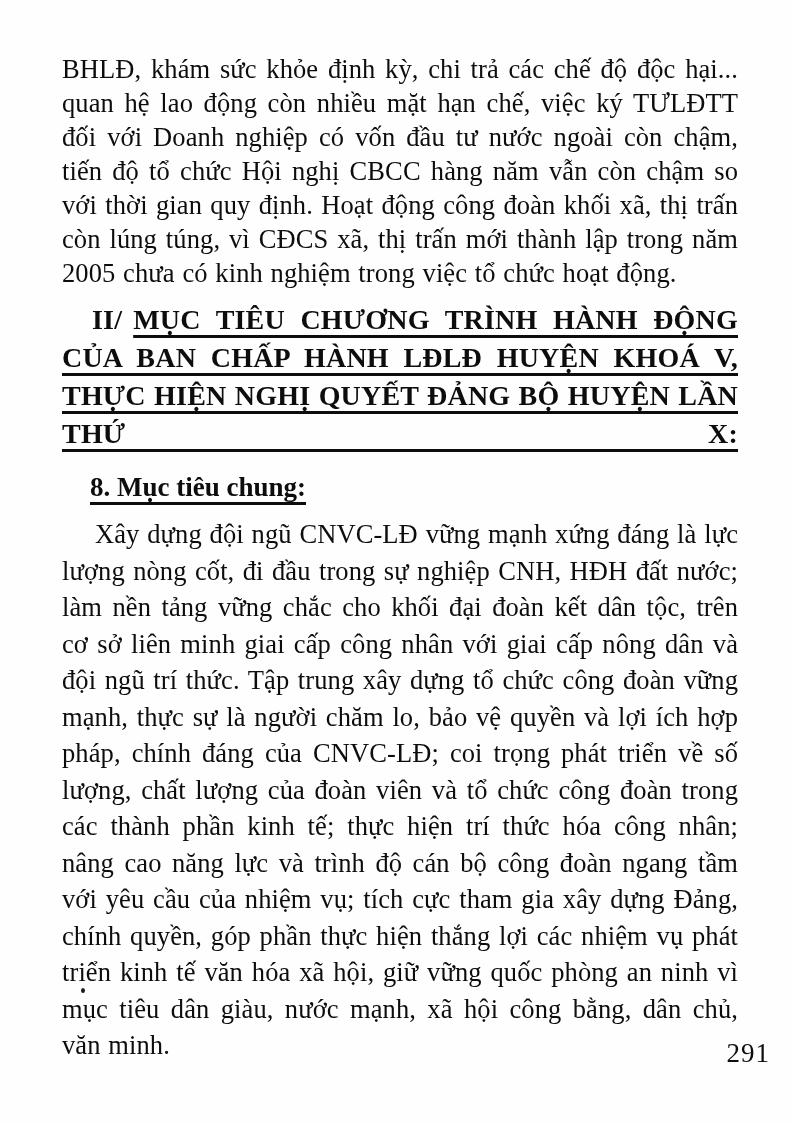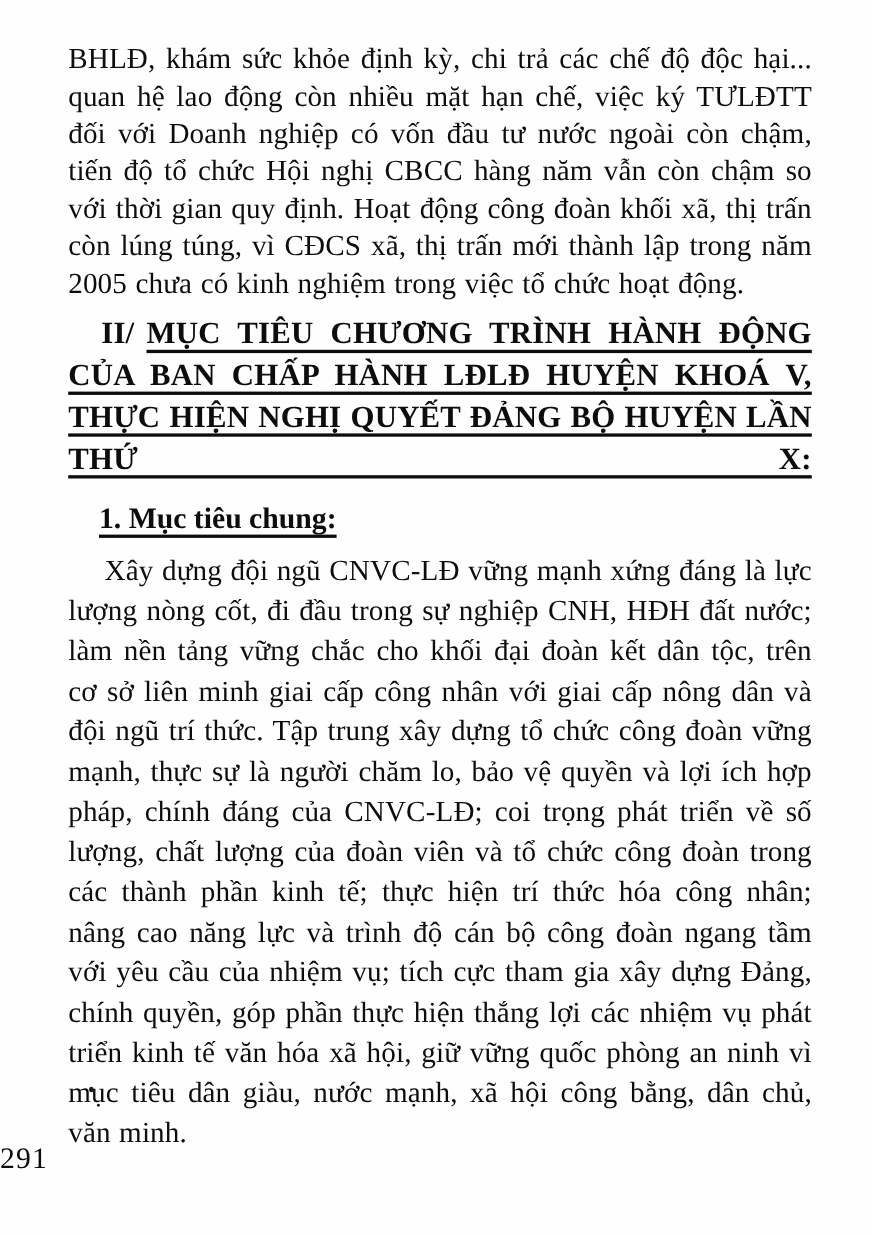--- a/index.html
+++ b/index.html
@@ -14,21 +14,21 @@
     margin: 0 auto;
     background: #fefefe;
     color: #0d0d0d;
     font-family: "Liberation Serif", "DejaVu Serif", serif;
     overflow: hidden;
     box-sizing: border-box;
   }
   .text-block {
     position: absolute;
     left: 62px;
-    top: 36px;
+    top: 52px;
     width: 676px;
   }
   .body-par {
     margin: 0;
     font-size: 26.5px;
     line-height: 34px;
     text-align: justify;
     letter-spacing: 0.1px;
     word-spacing: 1px;
   }
@@ -73,38 +73,38 @@
     width: 4px;
     height: 5px;
     background: #1a1a1a;
     border-radius: 50%;
   }
   .page-number {
     position: absolute;
     left: 0;
     top: 1036px;
     width: 770px;
-    text-align: left;
+    text-align: right;
     font-size: 27px;
     line-height: 34px;
     letter-spacing: 1px;
   }
 </style>
 </head>
 <body>
 
 <div class="scan-page">
 
   <div class="text-block">
 
     <p class="body-par">BHLĐ, khám sức khỏe định kỳ, chi trả các chế độ độc hại... quan hệ lao động còn nhiều mặt hạn chế, việc ký TƯLĐTT đối với Doanh nghiệp có vốn đầu tư nước ngoài còn chậm, tiến độ tổ chức Hội nghị CBCC hàng năm vẫn còn chậm so với thời gian quy định. Hoạt động công đoàn khối xã, thị trấn còn lúng túng, vì CĐCS xã, thị trấn mới thành lập trong năm 2005 chưa có kinh nghiệm trong việc tổ chức hoạt động.</p>
 
     <h2 class="section-heading"><span class="h-prefix">II/</span><span class="underlined">MỤC TIÊU CHƯƠNG TRÌNH HÀNH ĐỘNG CỦA BAN CHẤP HÀNH LĐLĐ HUYỆN KHOÁ V, THỰC HIỆN NGHỊ QUYẾT ĐẢNG BỘ HUYỆN LẦN THỨ X:</span></h2>
 
-    <h3 class="subsection-heading"><span class="underlined">1. Mục tiêu chung:</span></h3>
+    <h3 class="subsection-heading"><span class="underlined">8. Mục tiêu chung:</span></h3>
 
     <p class="body-par loose first-indent par-after-heading">Xây dựng đội ngũ CNVC-LĐ vững mạnh xứng đáng là lực lượng nòng cốt, đi đầu trong sự nghiệp CNH, HĐH đất nước; làm nền tảng vững chắc cho khối đại đoàn kết dân tộc, trên cơ sở liên minh giai cấp công nhân với giai cấp nông dân và đội ngũ trí thức. Tập trung xây dựng tổ chức công đoàn vững mạnh, thực sự là người chăm lo, bảo vệ quyền và lợi ích hợp pháp, chính đáng của CNVC-LĐ; coi trọng phát triển về số lượng, chất lượng của đoàn viên và tổ chức công đoàn trong các thành phần kinh tế; thực hiện trí thức hóa công nhân; nâng cao năng lực và trình độ cán bộ công đoàn ngang tầm với yêu cầu của nhiệm vụ; tích cực tham gia xây dựng Đảng, chính quyền, góp phần thực hiện thắng lợi các nhiệm vụ phát triển kinh tế văn hóa xã hội, giữ vững quốc phòng an ninh vì mục tiêu dân giàu, nước mạnh, xã hội công bằng, dân chủ, văn minh.</p>
 
   </div>
 
   <div class="scan-dot"></div>
 
   <div class="page-number">291</div>
 
 </div>

